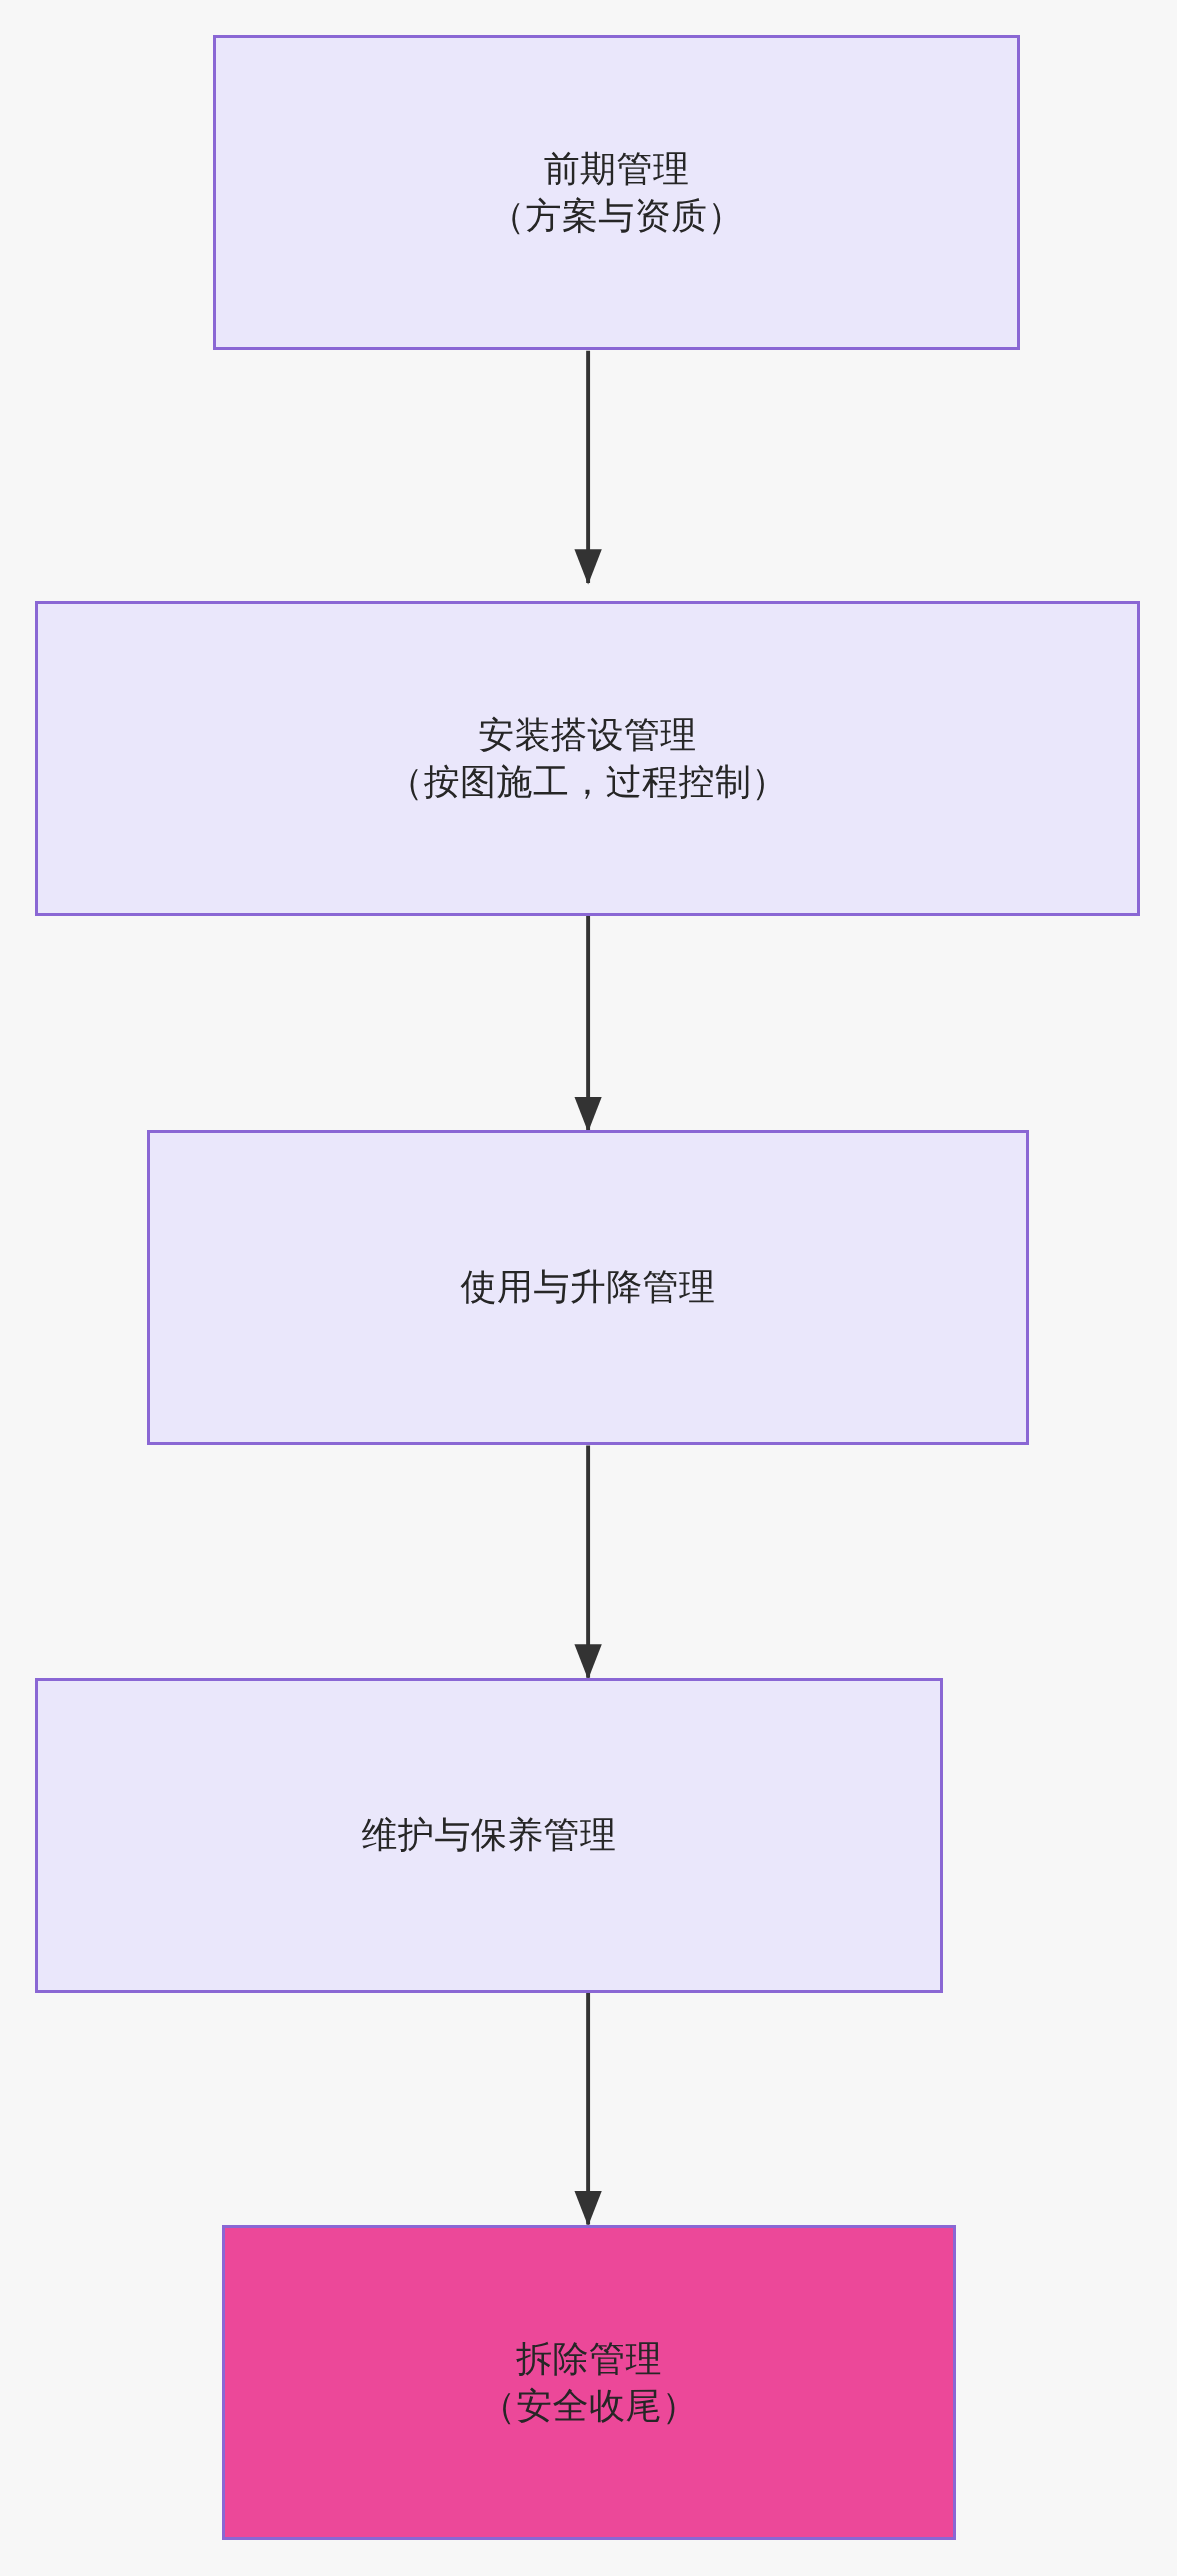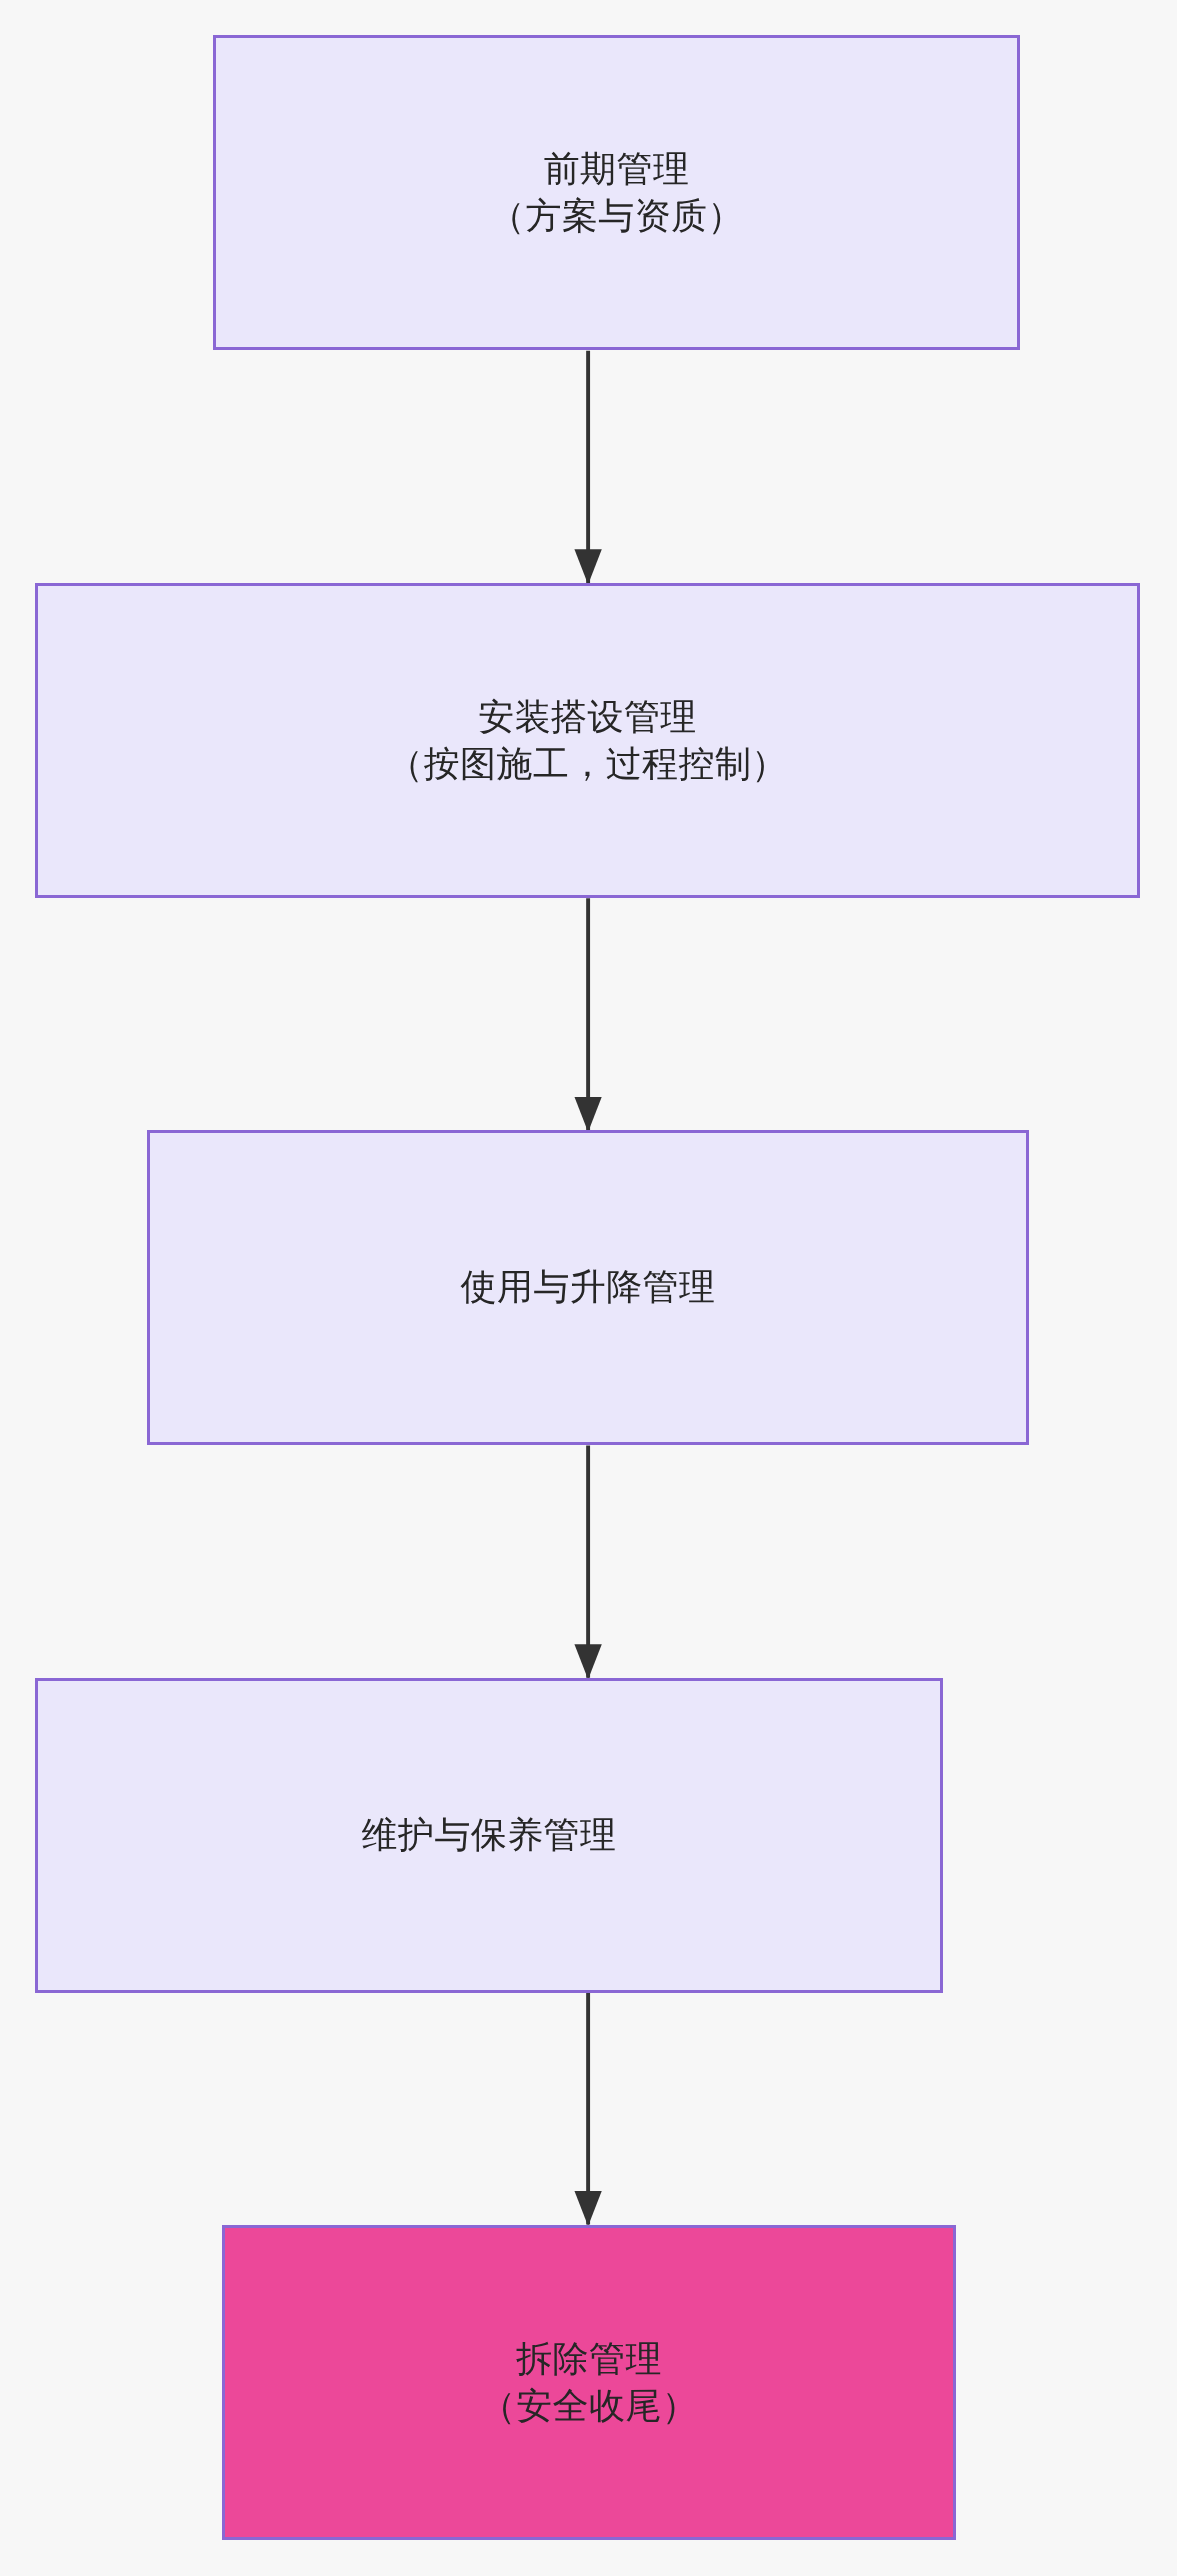--- a/index.html
+++ b/index.html
@@ -63,21 +63,21 @@
         <line x1="752" y1="1848" x2="752" y2="2145" stroke="#333333" stroke-width="5" marker-end="url(#arrowhead)"></line>
         <line x1="752" y1="2548" x2="752" y2="2844" stroke="#333333" stroke-width="5" marker-end="url(#arrowhead)"></line>
       </g>
   </svg>
 
   <div id="nodes-group">
       <div class="node" style="left: 185px; top: 35px; width: 807px; height: 315px; background: rgb(234, 231, 251); border-color: rgb(138, 103, 212); margin-left: 28px;">
         <div class="node-line" style="color: rgb(38, 38, 38);">前期管理</div>
         <div class="node-line" style="color: rgb(38, 38, 38);">（方案与资质）</div>
       </div>
-      <div class="node" style="left: 35px; top: 583px; width: 1105px; height: 315px; background: rgb(234, 231, 251); border-color: rgb(138, 103, 212);">
+      <div class="node" style="left: 35px; top: 601px; width: 1105px; height: 315px; background: rgb(234, 231, 251); border-color: rgb(138, 103, 212);">
         <div class="node-line" style="color: rgb(38, 38, 38);">安装搭设管理</div>
         <div class="node-line" style="color: rgb(38, 38, 38);">（按图施工，过程控制）</div>
       </div>
       <div class="node" style="left: 147px; top: 1130px; width: 882px; height: 315px; background: rgb(234, 231, 251); border-color: rgb(138, 103, 212);">
         <div class="node-line" style="color: rgb(38, 38, 38);">使用与升降管理</div>
       </div>
       <div class="node" style="left: 35px; top: 1678px; width: 908px; height: 315px; background: rgb(234, 231, 251); border-color: rgb(138, 103, 212);">
         <div class="node-line" style="color: rgb(38, 38, 38);">维护与保养管理</div>
       </div>
       <div class="node" style="left: 222px; top: 2225px; width: 734px; height: 315px; background: #ec4899; border-color: rgb(138, 103, 212);">

